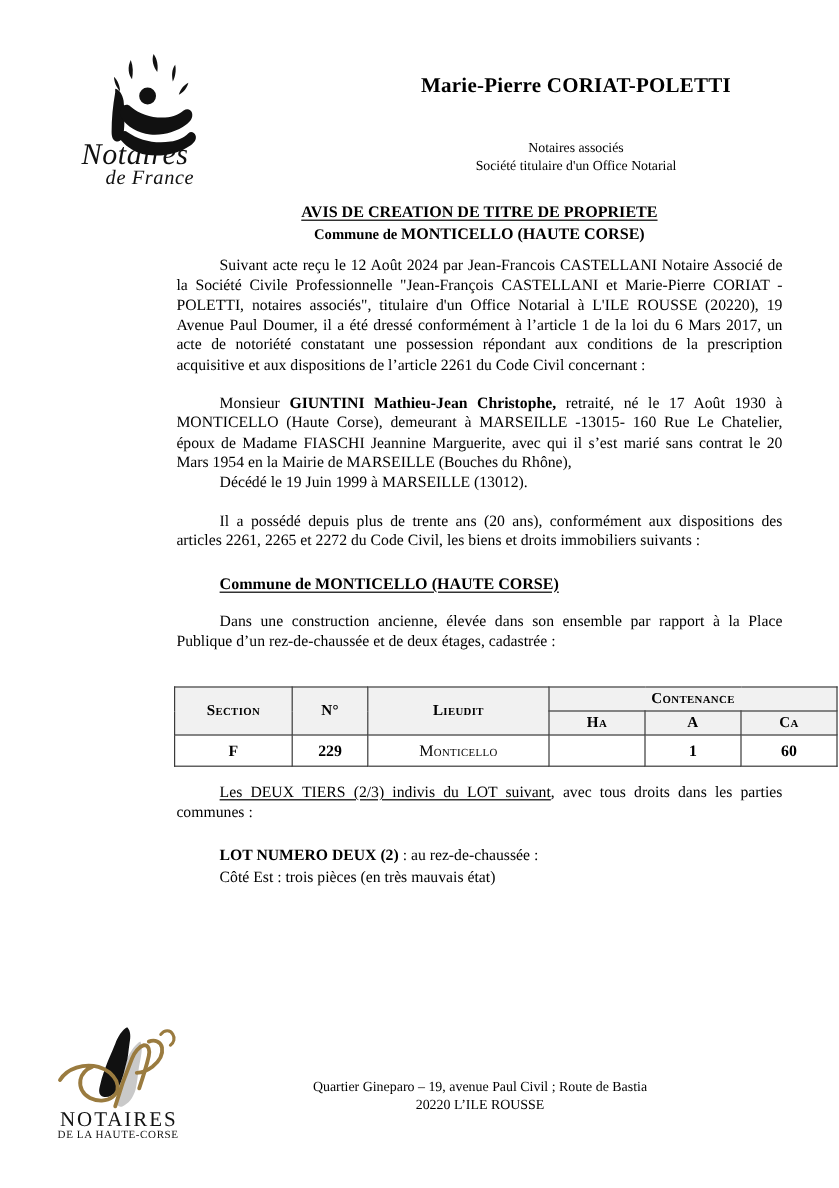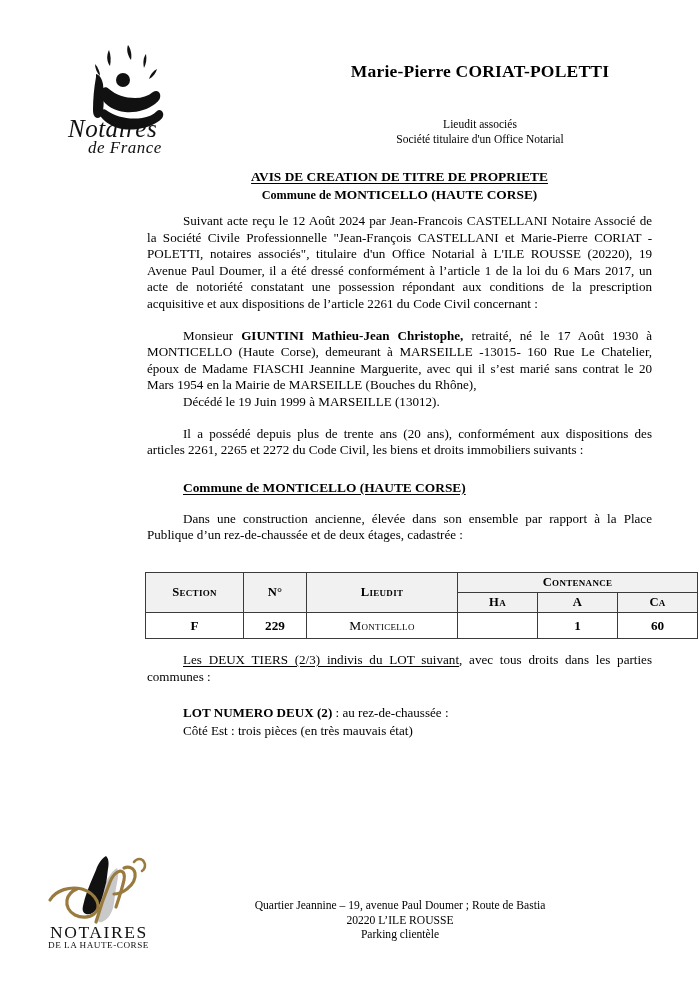--- a/index.html
+++ b/index.html
@@ -226,21 +226,21 @@
 
         <text x="26" y="117" font-family="Liberation Serif, serif" font-size="17" font-style="italic" fill="#111111" letter-spacing="0.5">de France</text>
       </svg>
     </div>
 
     <div class="header-names">
       <div class="hn-line">Marie-Pierre CORIAT-POLETTI</div>
     </div>
 
     <div class="header-sub">
-      <div class="hs-line">Lieudit associés</div>
+      <div class="hs-line">Notaires associés</div>
       <div class="hs-line">Société titulaire d'un Office Notarial</div>
     </div>
   </div>
 
   <div class="title-block">
     <div class="title-main">AVIS DE CREATION DE TITRE DE PROPRIETE</div>
     <div class="title-sub">
       <span class="small">Commune de </span><span>MONTICELLO (HAUTE CORSE)</span>
     </div>
   </div>
@@ -316,18 +316,17 @@
       <path d="M86 18c5-2 10 0 11 5 1 6-3 12-8 16-4 3-9 5-13 5" fill="none" stroke="#9a7b3f" stroke-width="3.2" stroke-linecap="round"></path>
       <path d="M96 12c3-4 8-4 10 0 2 3 1 7-2 9" fill="none" stroke="#9a7b3f" stroke-width="2.6" stroke-linecap="round"></path>
 
       <text x="12" y="88" font-family="Liberation Serif, serif" font-size="17.5" fill="#111111" letter-spacing="1.6">NOTAIRES</text>
 
       <text x="10" y="98" font-family="Liberation Serif, serif" font-size="9.2" fill="#111111" letter-spacing="0.5">DE LA HAUTE-CORSE</text>
     </svg>
   </div>
 
   <div class="footer-text">
-    <div class="ft-line">Quartier Jeannine – 19, avenue Paul Doumer ; Route de Bastia</div>
+    <div class="ft-line">Quartier Gineparo – 19, avenue Paul Civil ; Route de Bastia</div>
     <div class="ft-line">20220 L’ILE ROUSSE</div>
-    <div class="ft-line">Parking clientèle</div>
   </div>
 
 </div>
 
 </body></html>

